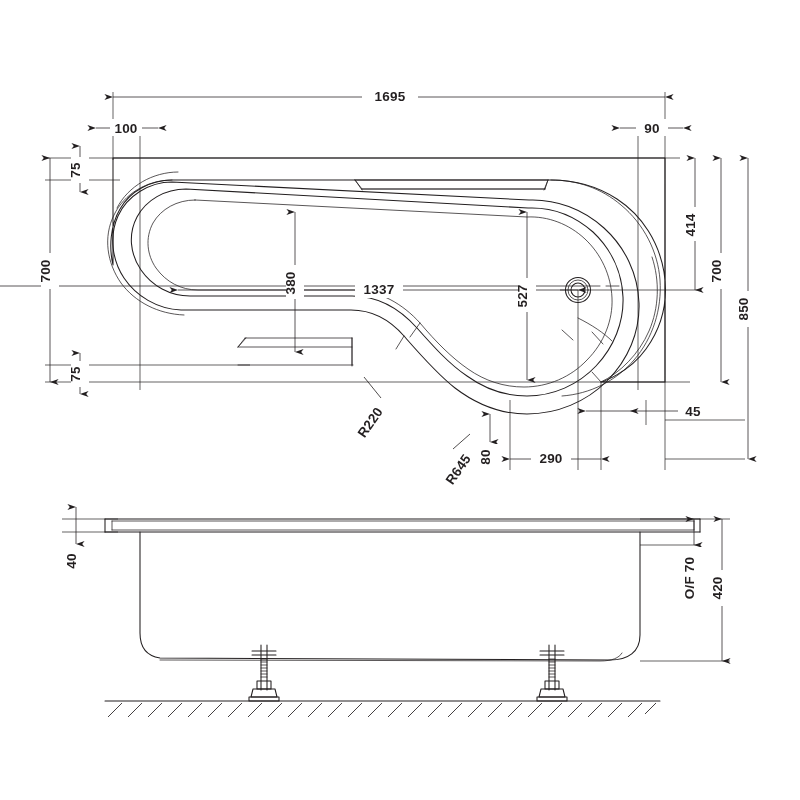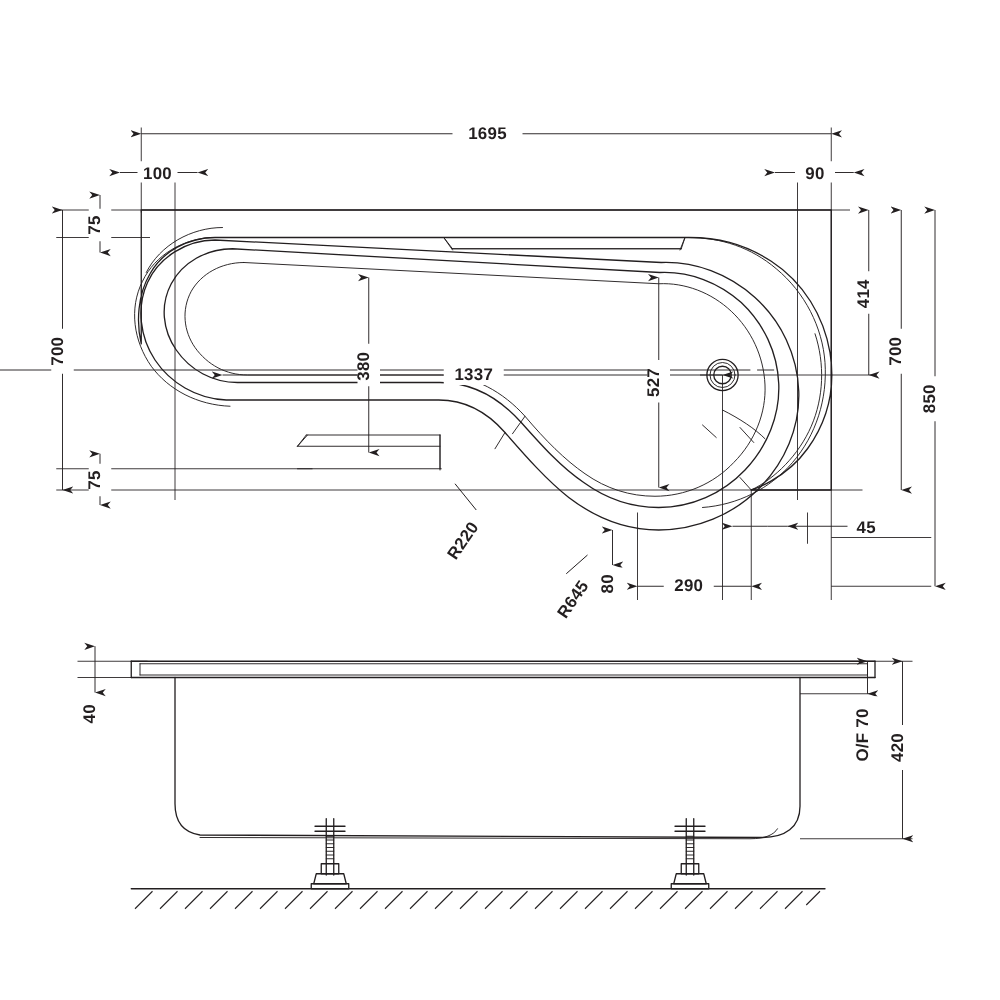--- a/index.html
+++ b/index.html
@@ -11,21 +11,21 @@
   body {
     width: 800px;
     height: 800px;
     font-family: "Liberation Sans", sans-serif;
     position: relative;
     overflow: hidden;
   }
   #drawing-root {
     position: absolute;
     left: 0;
-    top: 10px;
+    top: 0;
     width: 800px;
     height: 712px;
     text-decoration: underline;
   }
   svg#tech-drawing {
     display: block;
     width: 800px;
     height: 800px;
     background: #ffffff;
   }

